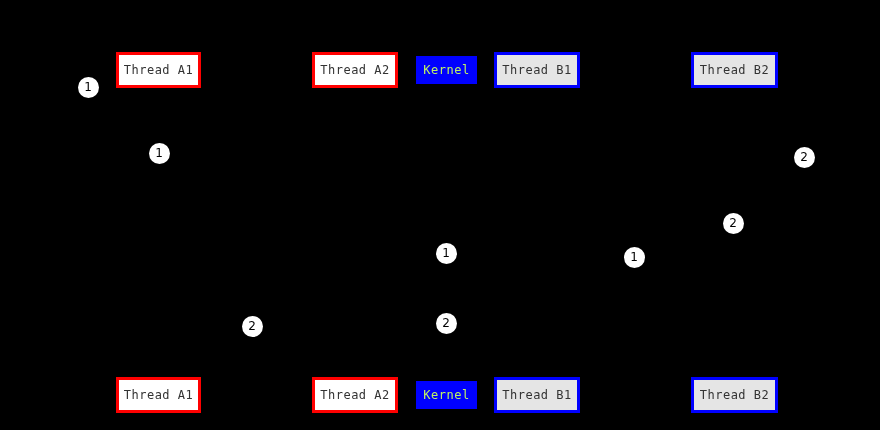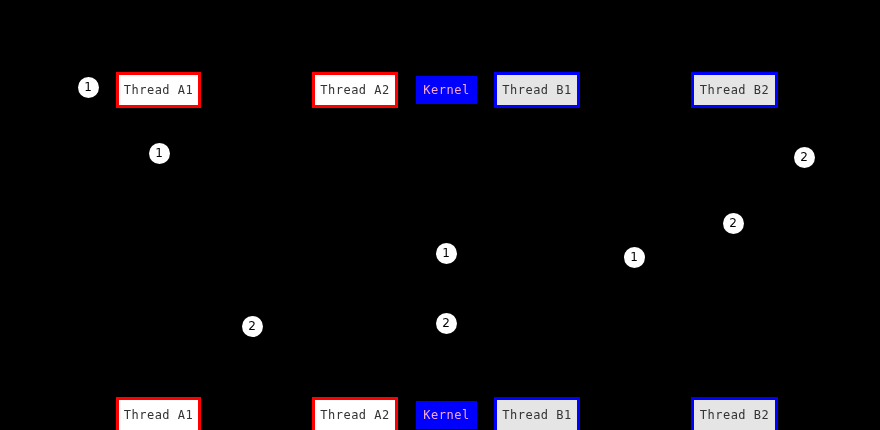--- a/index.html
+++ b/index.html
@@ -20,36 +20,35 @@
   .participant {
     position: absolute;
     box-sizing: border-box;
     display: flex;
     align-items: center;
     justify-content: center;
     font-size: 12px;
     letter-spacing: 0.5px;
     line-height: 1;
     white-space: nowrap;
-    margin-top: 20px;
   }
   .participant.thread-red {
     background: #ffffff;
     border: 3px solid #ff0000;
     color: #333333;
   }
   .participant.thread-blue {
     background: #e5e5e5;
     border: 3px solid #0000ff;
     color: #333333;
   }
   .participant.kernel {
     background: #0000ff;
     border: 1px solid #0000ff;
-    color: #f9a8d4;
+    color: #bef264;
   }
 
   
   .lifeline {
     position: absolute;
     width: 1px;
     background: #000000;
   }
 
   

